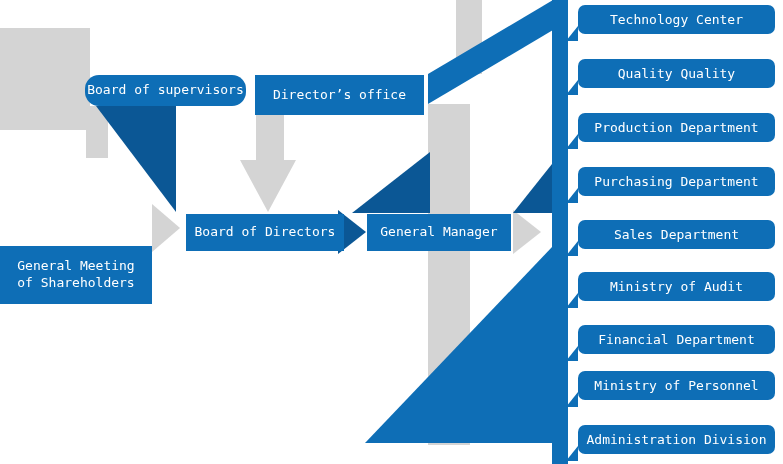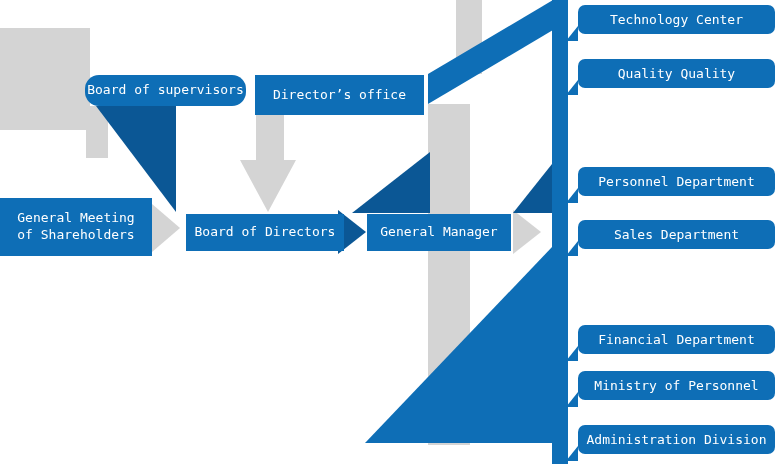--- a/index.html
+++ b/index.html
@@ -20,21 +20,21 @@
   .connectors{position:absolute;left:0;top:0;}
   .node{
     position:absolute;
     background:var(--primary-blue);
     color:var(--text);
     display:flex;align-items:center;justify-content:center;
     text-align:center;
     font-size:13px;line-height:1.3;
     white-space:nowrap;
   }
-  .node.multiline{white-space:normal;}
+  .node.multiline{white-space:normal;margin-top:48px;}
   .dept{
     position:absolute;
     left:578px;width:197px;height:29px;
     background:var(--primary-blue);
     color:var(--text);
     display:flex;align-items:center;justify-content:center;
     font-size:13px;white-space:nowrap;border-radius:7px;
   }
   .dept::before{
     content:"";
@@ -82,19 +82,21 @@
       <span>of Shareholders</span>
     </span>
   </div>
 
   <div class="node" style="left:186px;top:214px;width:158px;height:37px;">Board of Directors</div>
 
   <div class="node" style="left:367px;top:214px;width:144px;height:37px;">General Manager</div>
 
   <div class="dept" style="top:5px">Technology Center</div>
   <div class="dept" style="top:59px">Quality Quality</div>
-  <div class="dept" style="top:167px">Personnel Department</div>
+  <div class="dept" style="top:113px">Production Department</div>
+  <div class="dept" style="top:167px">Purchasing Department</div>
   <div class="dept" style="top:220px">Sales Department</div>
+  <div class="dept" style="top:272px">Ministry of Audit</div>
   <div class="dept" style="top:325px">Financial Department</div>
   <div class="dept" style="top:425px">Administration Division</div>
   <div class="dept" style="top:371px">Ministry of Personnel</div>
 
 </div>
 
 </body></html>

